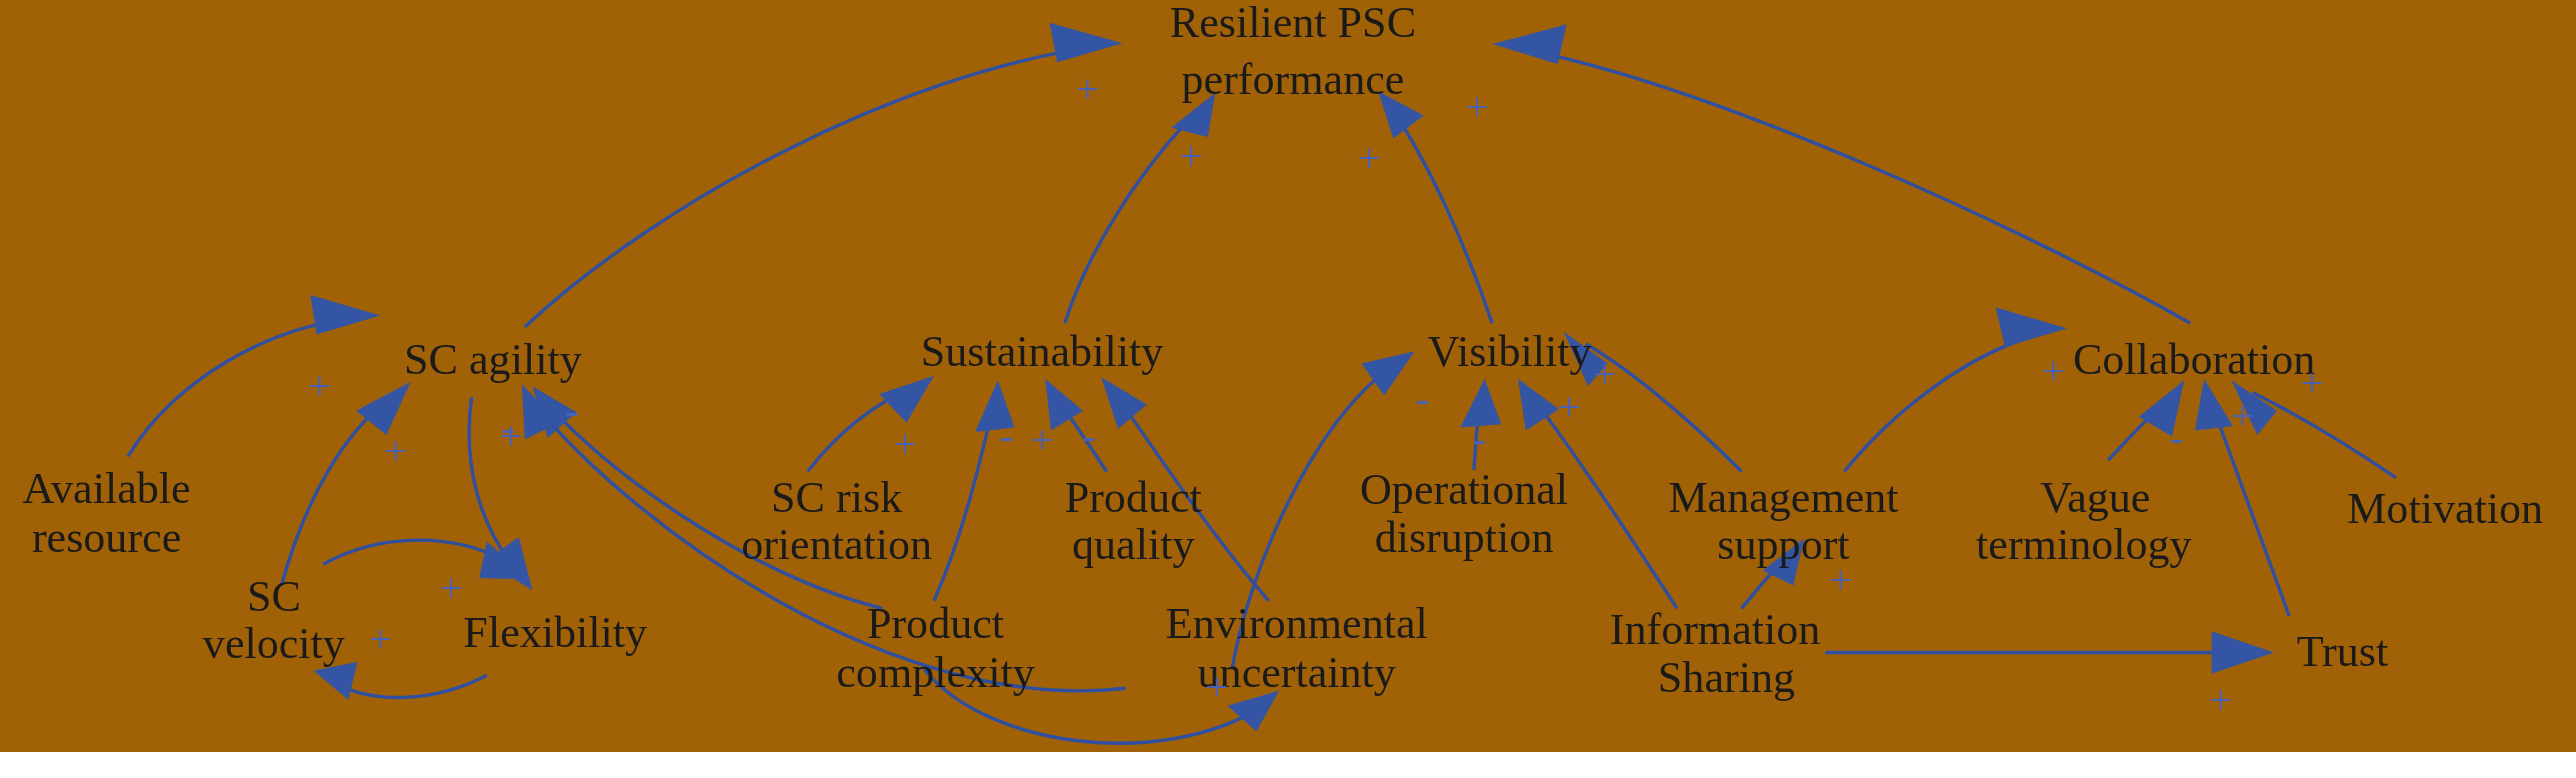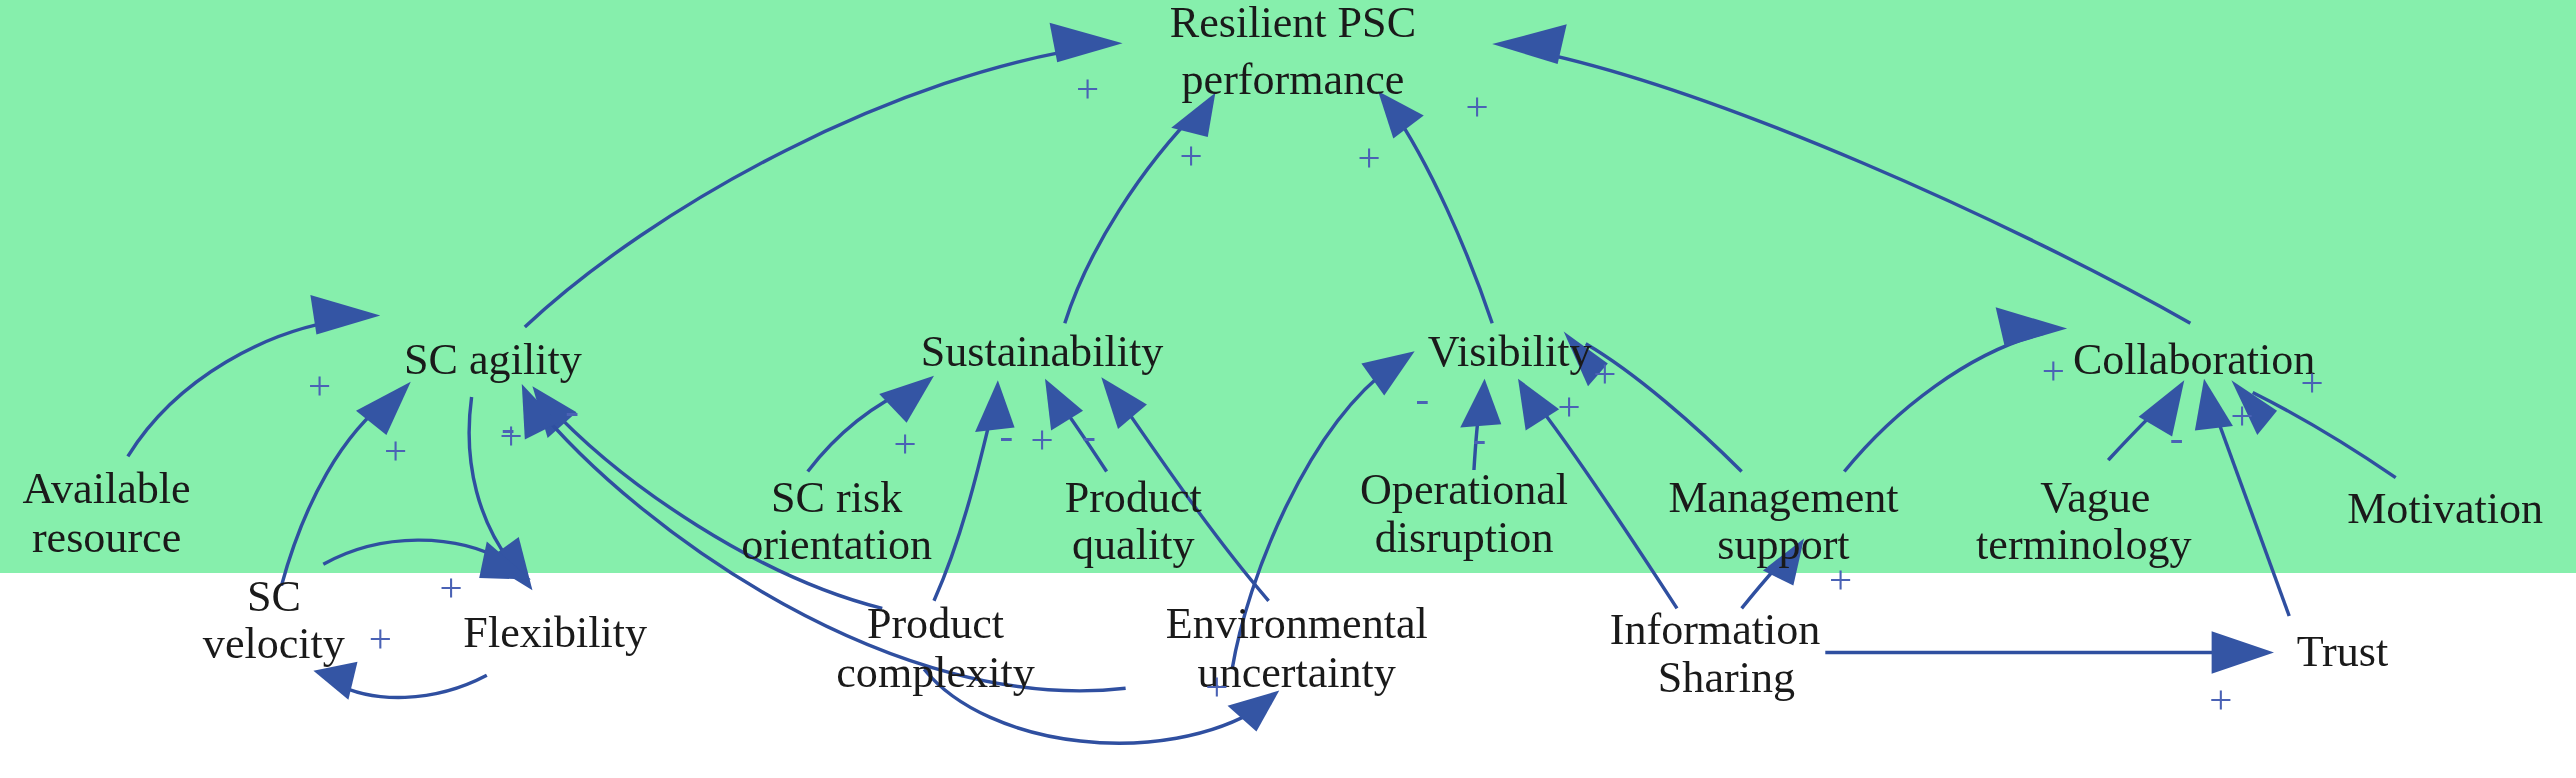--- a/index.html
+++ b/index.html
@@ -10,22 +10,22 @@
   }
   body {
     width: 2576px;
     height: 778px;
     overflow: hidden;
     font-family: "Liberation Serif", "DejaVu Serif", serif;
   }
   #diagram-root {
     position: relative;
     width: 2576px;
-    height: 573px;
-    background: #86efac;
+    height: 752px;
+    background: #a16207;
   }
   svg#cld {
     position: absolute;
     top: 0; left: 0;
     width: 2576px;
     height: 778px;
     display: block;
   }
   .node-label {
     font-family: "Liberation Serif", "DejaVu Serif", serif;

